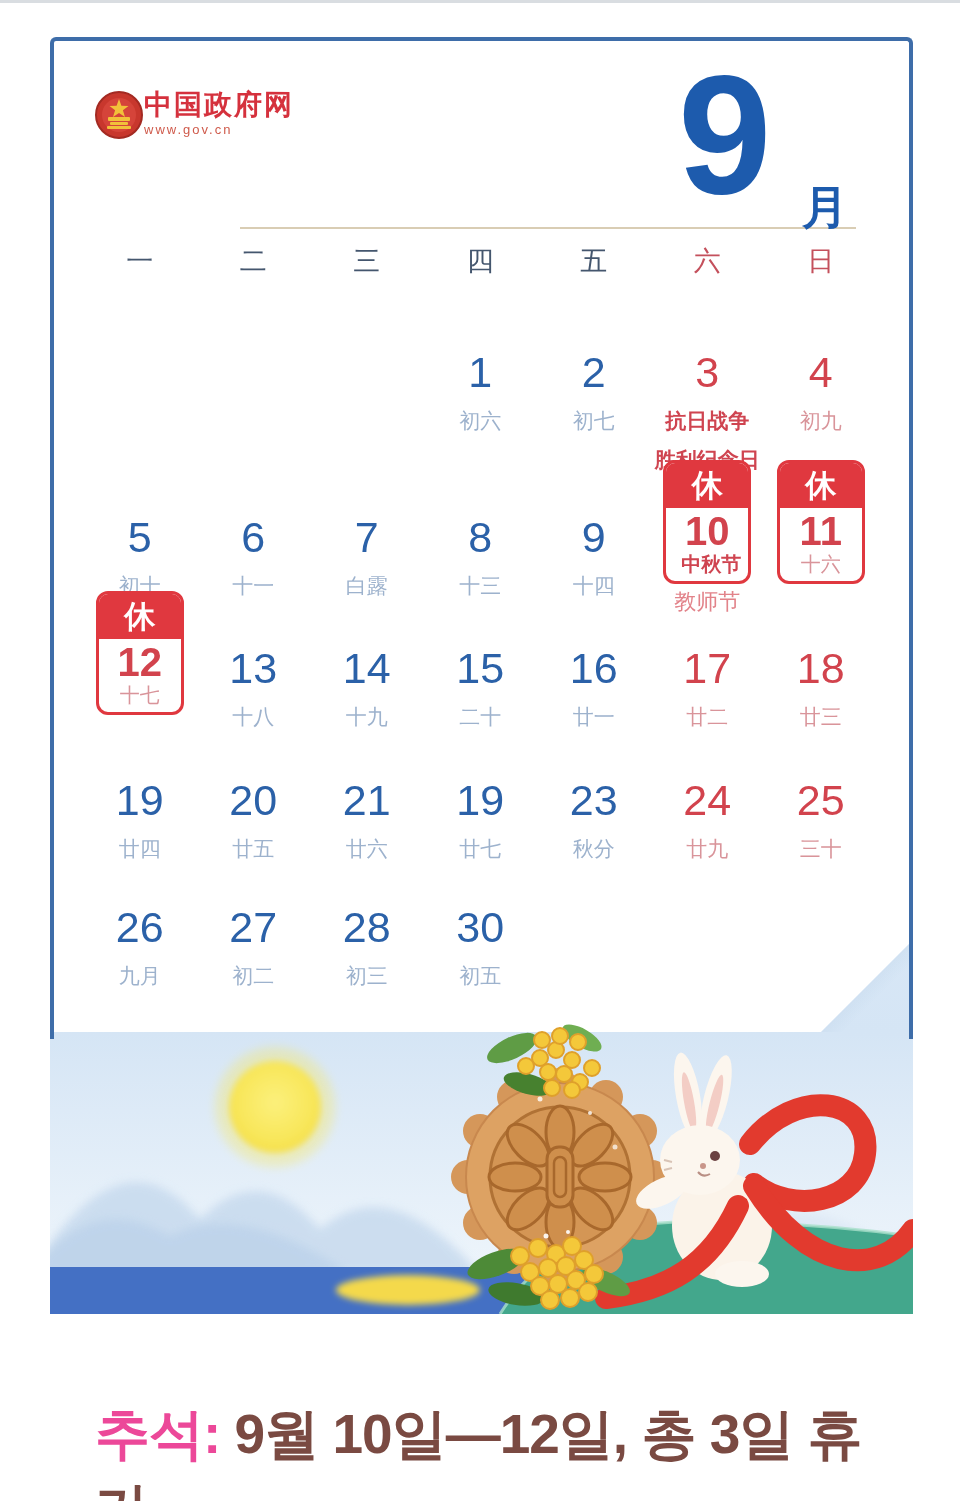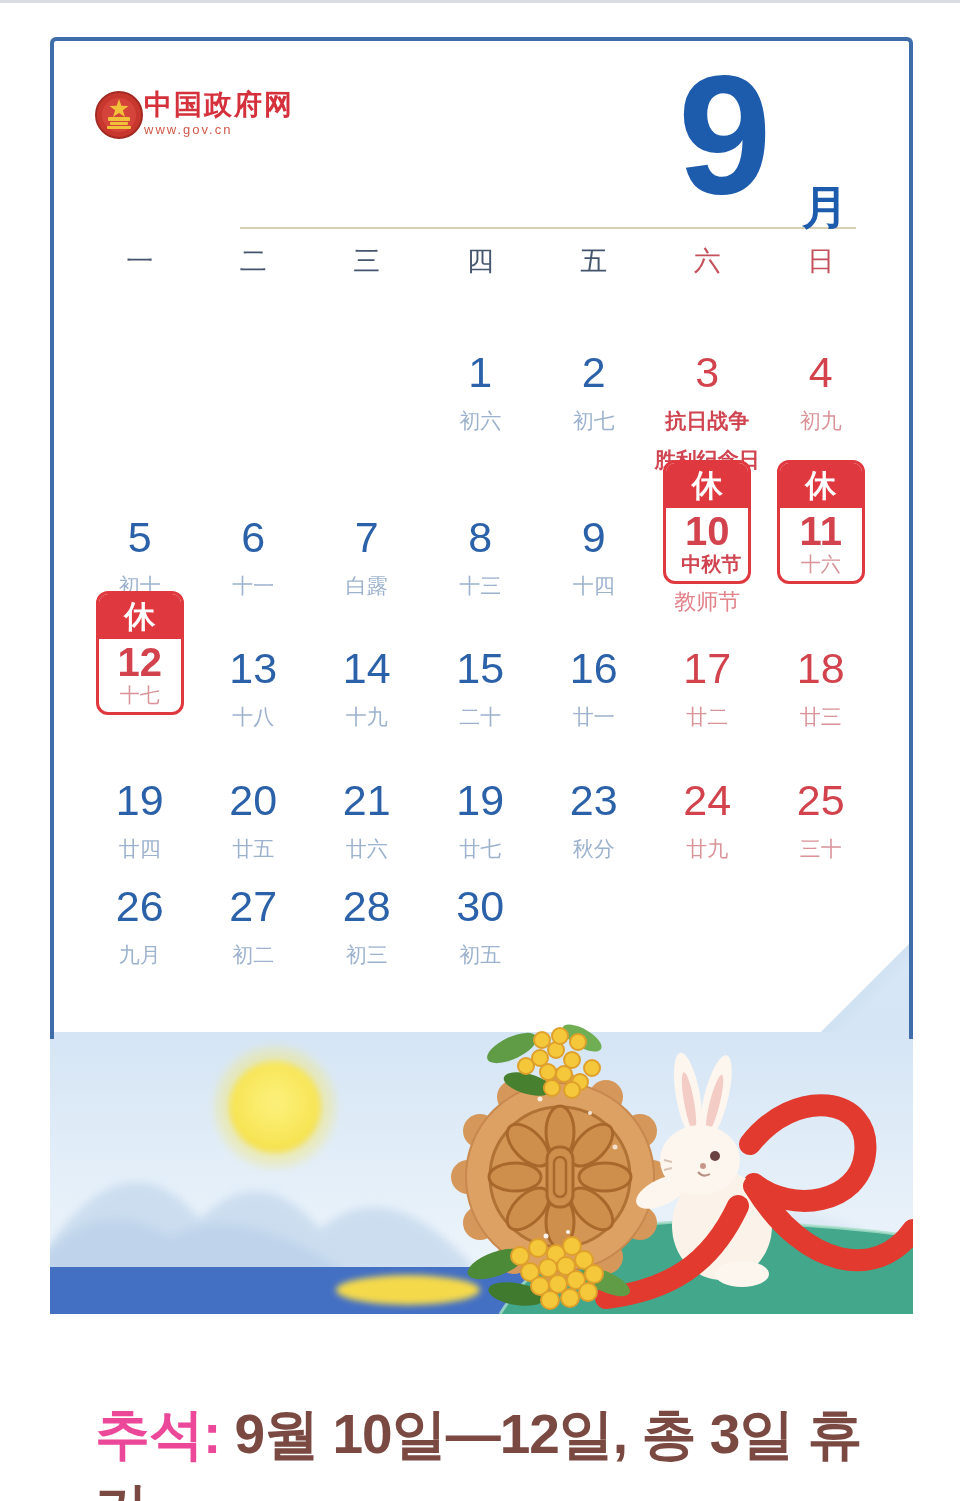--- a/index.html
+++ b/index.html
@@ -216,21 +216,21 @@
             </div>
             <div class="cell">
               <div class="num red">24</div>
               <div class="sub pink">廿九</div>
             </div>
             <div class="cell">
               <div class="num red">25</div>
               <div class="sub pink">三十</div>
             </div>
           </div>
-          <div class="week" style="top: 846px;">
+          <div class="week" style="top: 867px;">
             <div class="cell">
               <div class="num blue">26</div>
               <div class="sub gray">九月</div>
             </div>
             <div class="cell">
               <div class="num blue">27</div>
               <div class="sub gray">初二</div>
             </div>
             <div class="cell">
               <div class="num blue">28</div>

